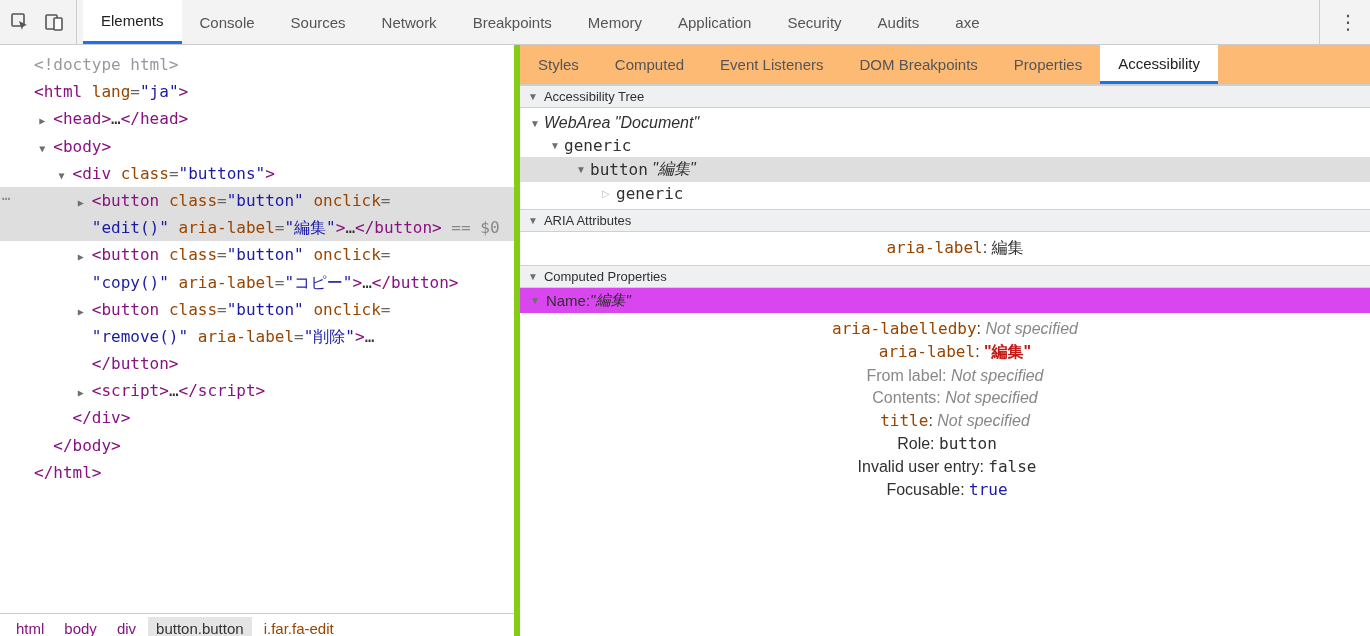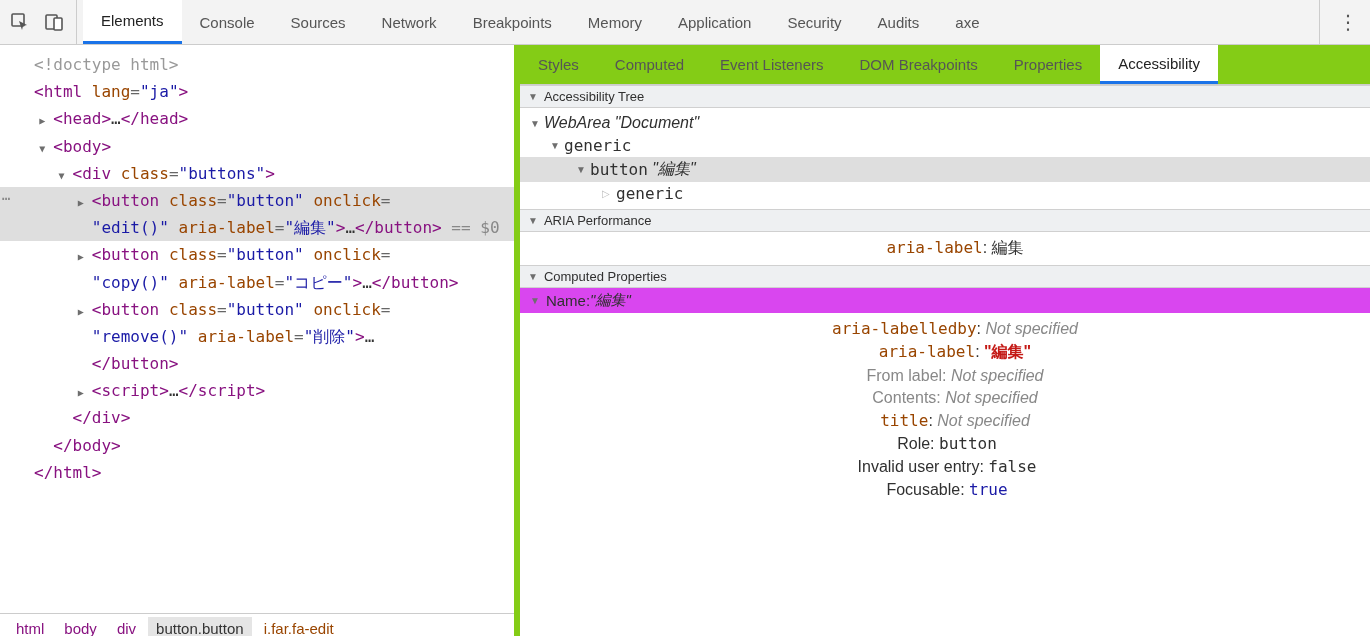--- a/index.html
+++ b/index.html
@@ -112,21 +112,21 @@
 .right {
   flex:1;
   display:flex;
   flex-direction:column;
 }
 .subtabs {
   height:40px;
   border-bottom:1px solid #ccc;
   display:flex;
   align-items:stretch;
-  background:#84cc16;
+  background:#fdba74;
 }
 .subtab {
   padding:0 18px;
   display:flex;
   align-items:center;
   color:#555;
   cursor:pointer;
 }
 .subtab.active {
   color:#222;
@@ -266,21 +266,21 @@
           <span class="mono">generic</span>
         </div>
       <div class="tree-row sel" style="padding-left:56px;"><span class="caret">▼</span><span class="mono">button</span>&nbsp;<span class="it">"編集"</span></div>
       <div class="tree-row" style="padding-left:82px;">
           <span class="caret" style="color:#bbb;">▷</span>
           <span class="mono">generic</span>
         </div>
     </div>
 
     <div class="section-header">
-        <span>ARIA Performance</span>
+        <span>ARIA Attributes</span>
       </div>
     <div class="panel-body">
       <div class="kv"><span class="mono brown">aria-label</span><span>: </span><span>編集</span></div>
     </div>
 
     <div class="section-header">
         <span>Computed Properties</span>
       </div>
     <div class="sub-name-header">
       <span>Name: </span>

